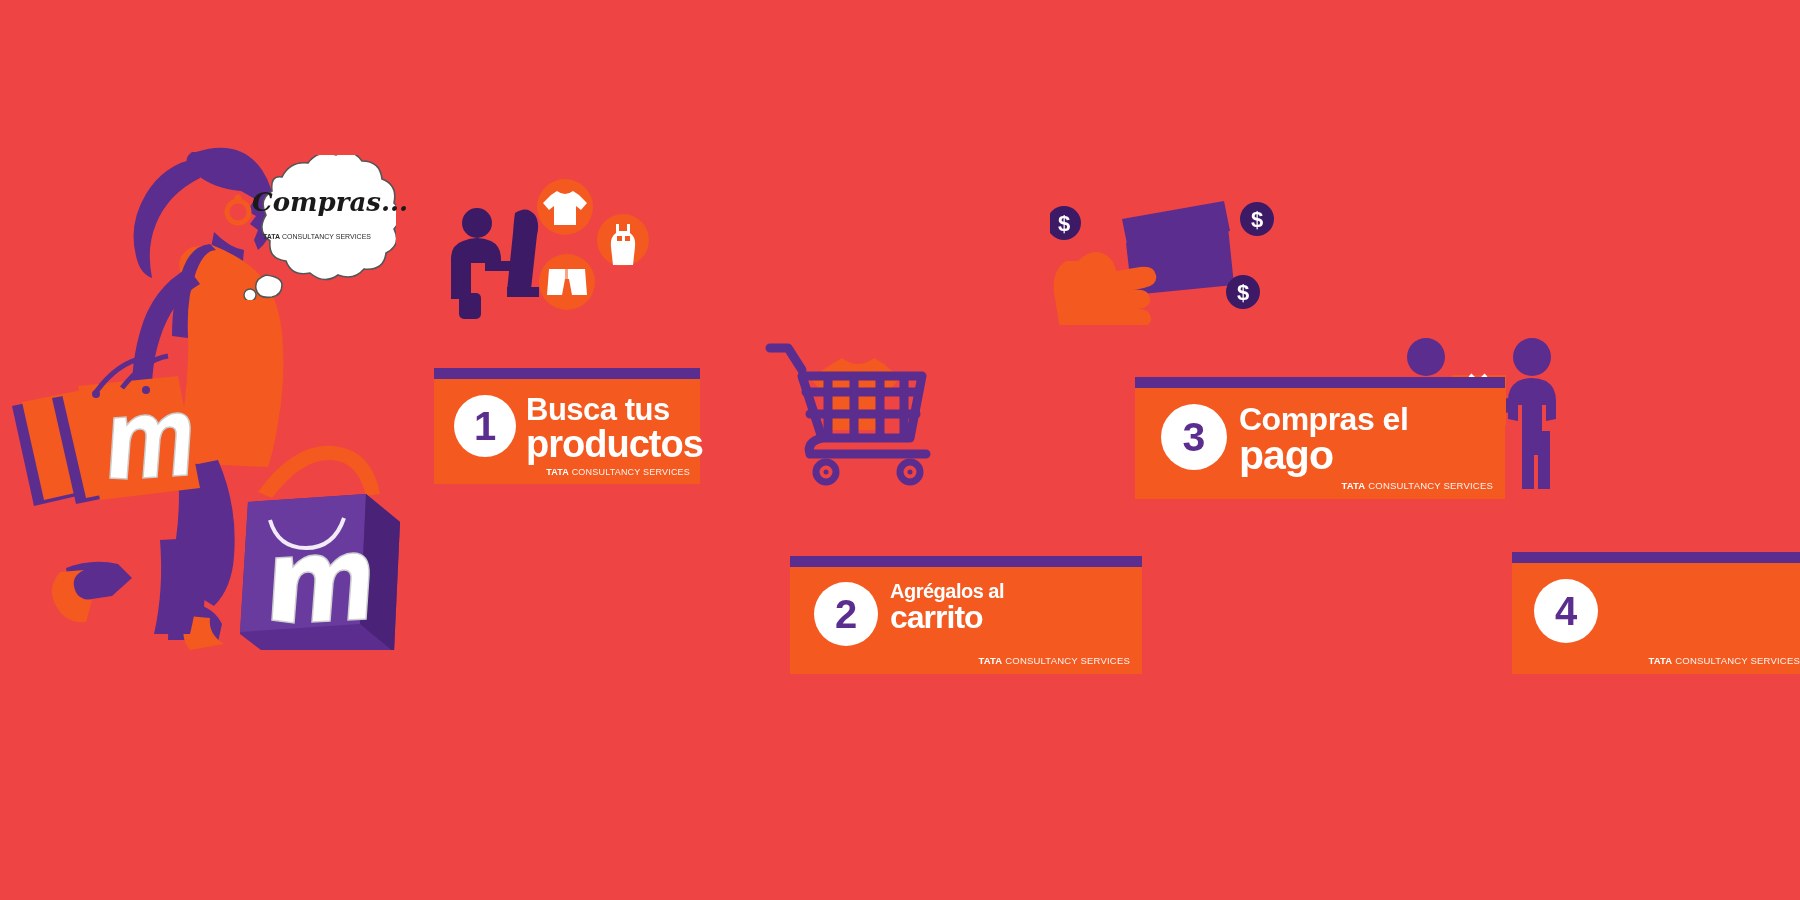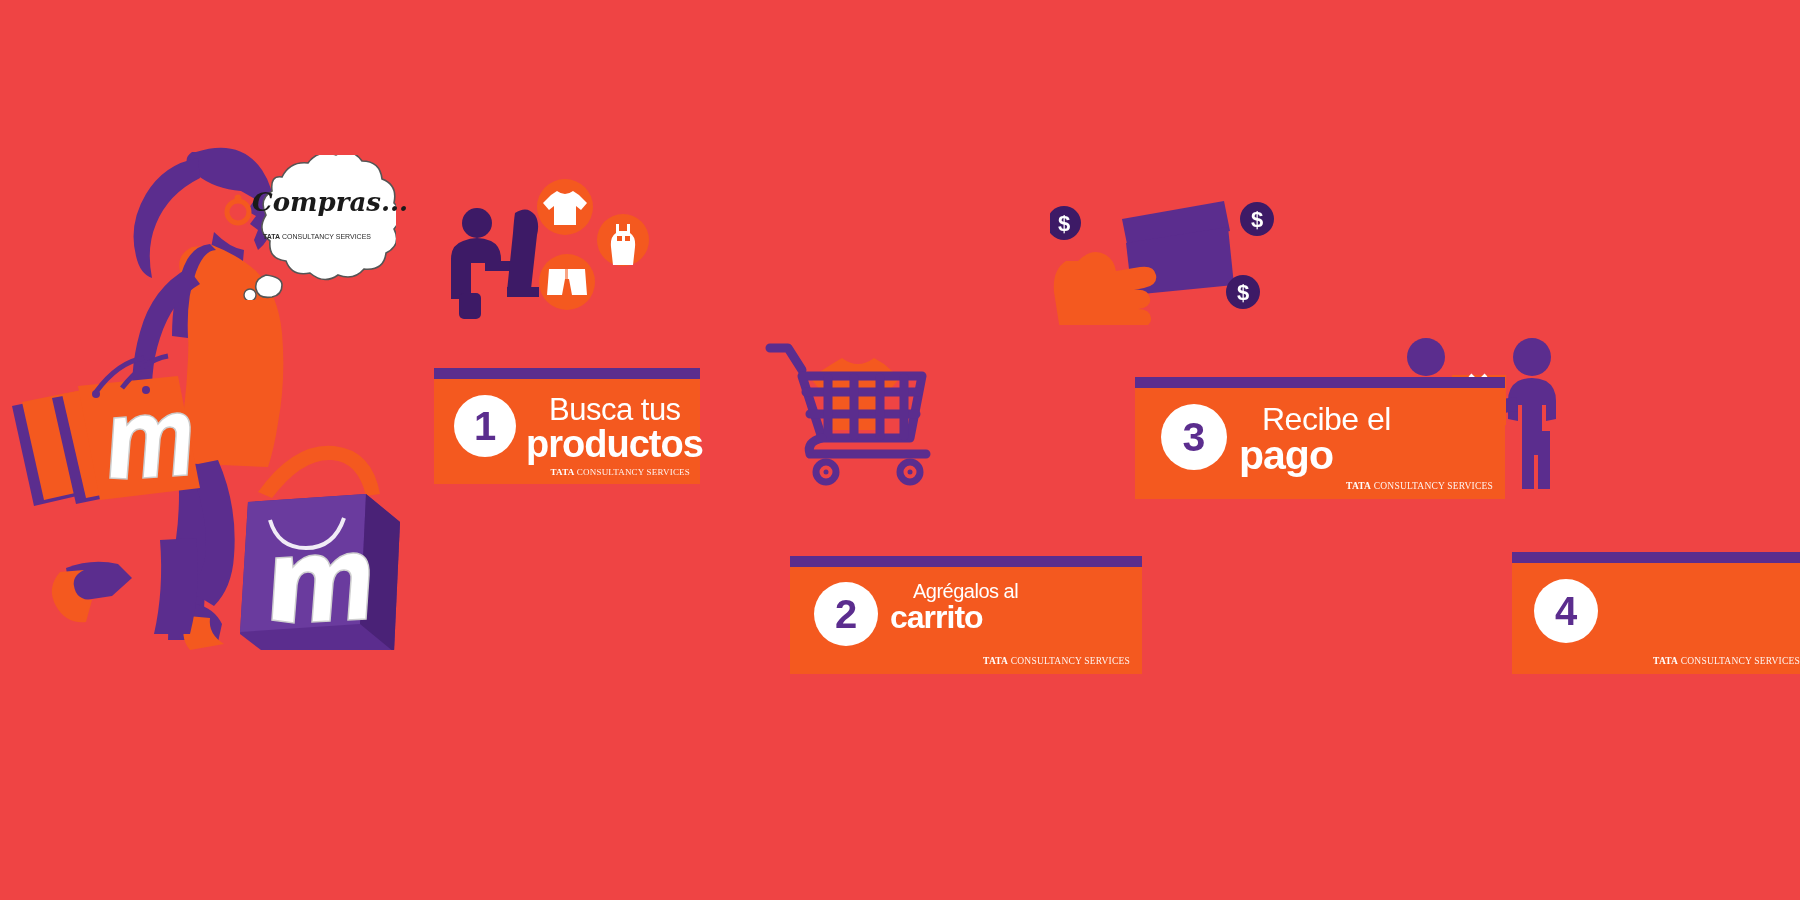--- a/index.html
+++ b/index.html
@@ -40,35 +40,34 @@
     color: #5b2d8e;
     font-weight: bold;
     font-family: "Liberation Sans", sans-serif;
   }
   .banner .lines {
     position: absolute;
     color: #ffffff;
     line-height: 1.0;
   }
   .banner .line-top {
-    font-weight: normal;
+    font-weight: bold;
     display: block;
     letter-spacing: -0.5px;
-    margin-left: 23px;
   }
   .banner .line-bottom {
     font-weight: bold;
     display: block;
     letter-spacing: -1px;
   }
   .tagline {
     position: absolute;
     color: #ffffff;
     white-space: nowrap;
-    font-family: Liberation Serif, serif;
+    font-family: Liberation Sans, sans-serif;
     letter-spacing: 0.2px;
     margin-top: 16px;
   }
   .tagline .tata {
     font-weight: bold;
   }
   .tagline .rest {
     font-weight: normal;
     opacity: 0.93;
   }
@@ -324,21 +323,21 @@
       <span class="line-top">Agrégalos al</span>
       <span class="line-bottom">carrito</span>
     </div>
     <div class="tagline"><span class="tata">TATA</span> <span class="rest">CONSULTANCY SERVICES</span></div>
   </div>
 
   <div class="banner" id="banner-3">
     <div class="topbar"></div>
     <div class="numcircle">3</div>
     <div class="lines">
-      <span class="line-top">Recibe el</span>
+      <span class="line-top">Compras el</span>
       <span class="line-bottom">pago</span>
     </div>
     <div class="tagline"><span class="tata">TATA</span> <span class="rest">CONSULTANCY SERVICES</span></div>
   </div>
 
   <div class="banner" id="banner-4">
     <div class="topbar"></div>
     <div class="numcircle">4</div>
     <div class="tagline"><span class="tata">TATA</span> <span class="rest">CONSULTANCY SERVICES</span></div>
   </div>

